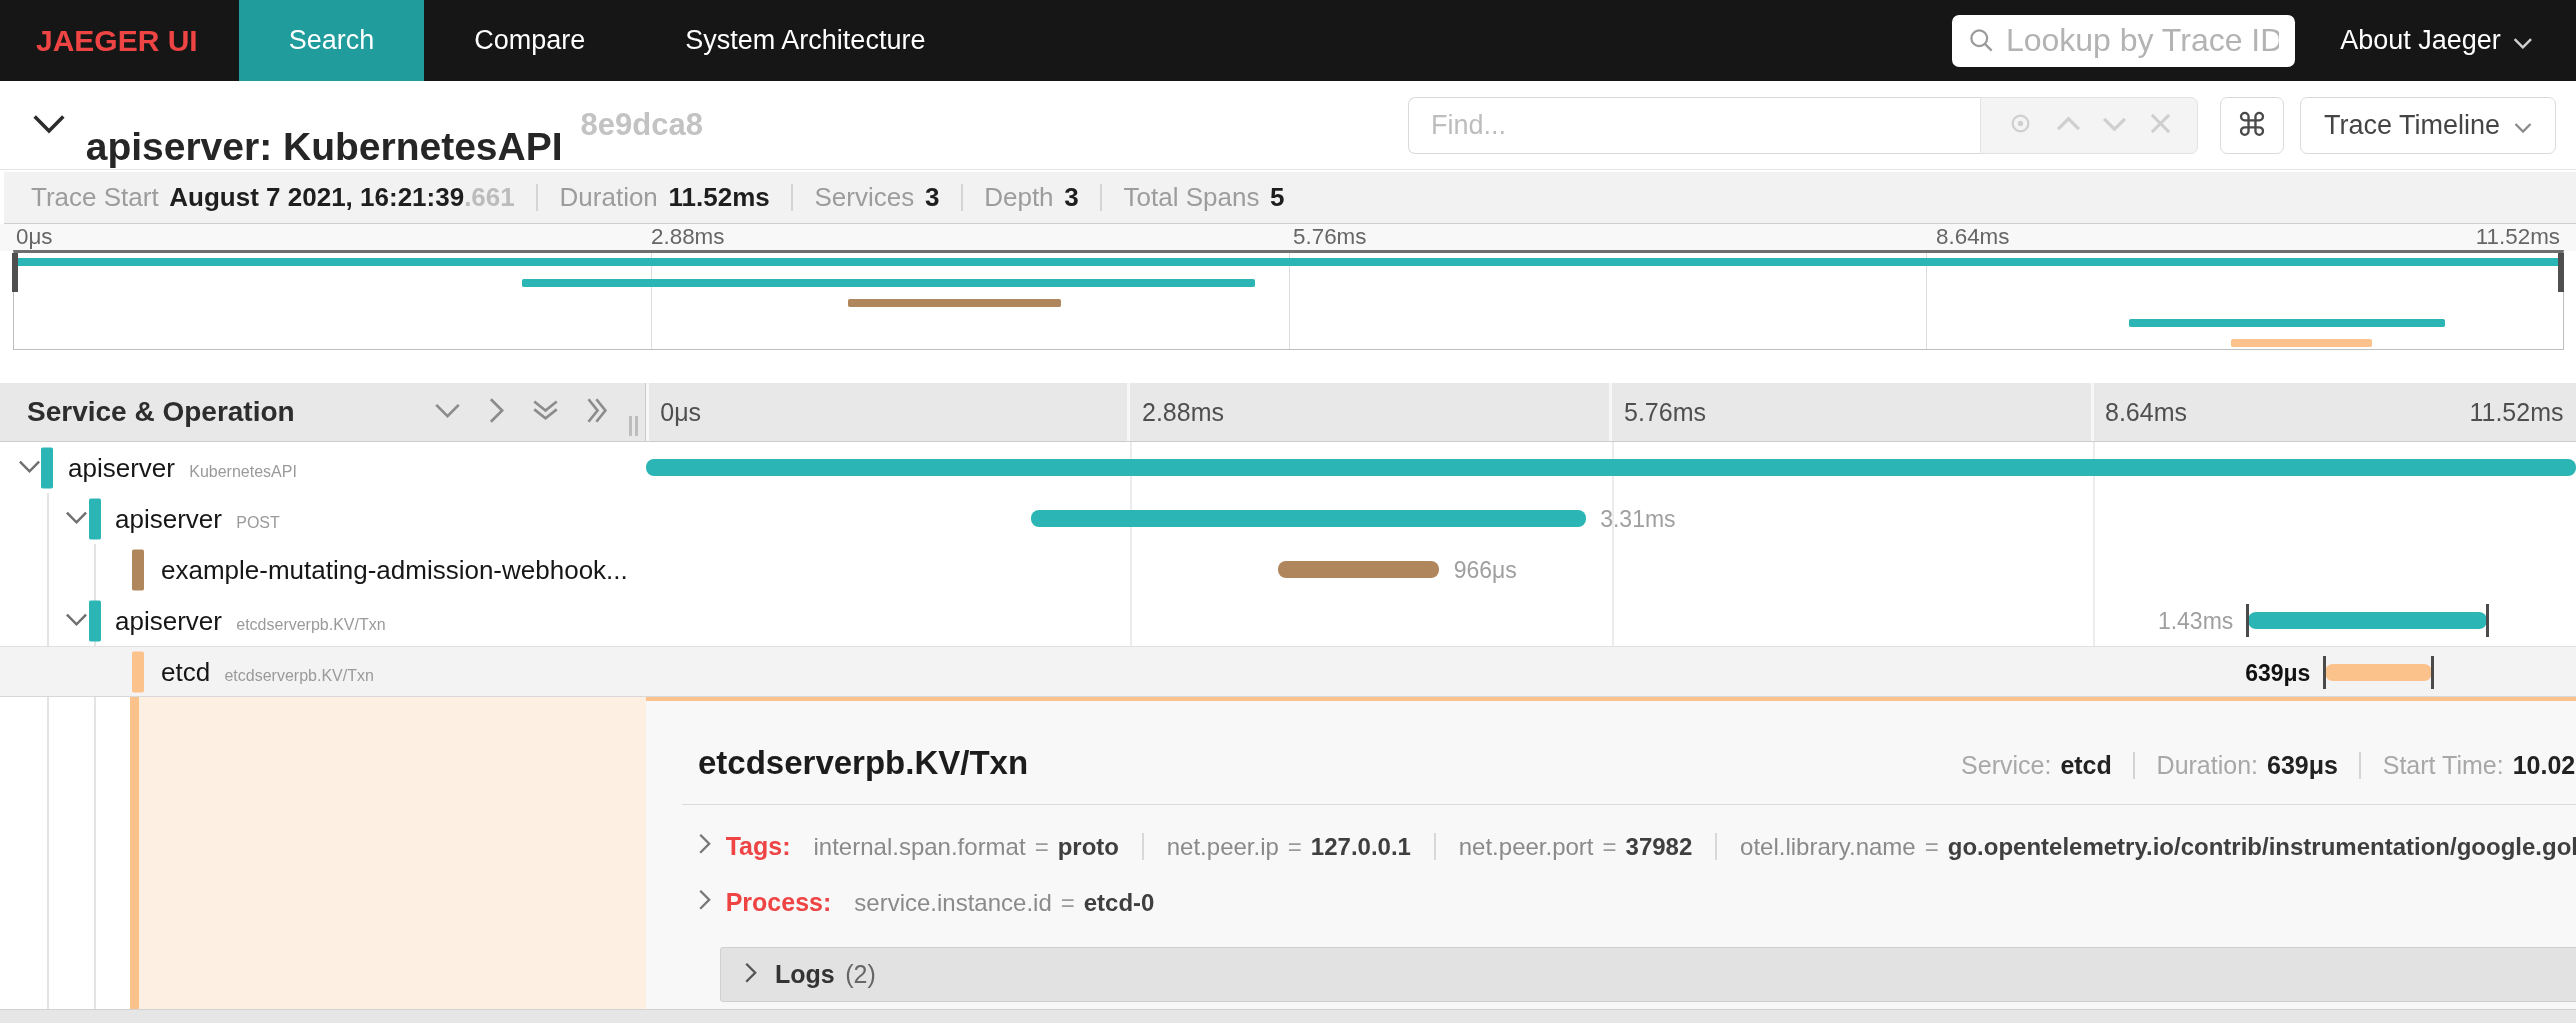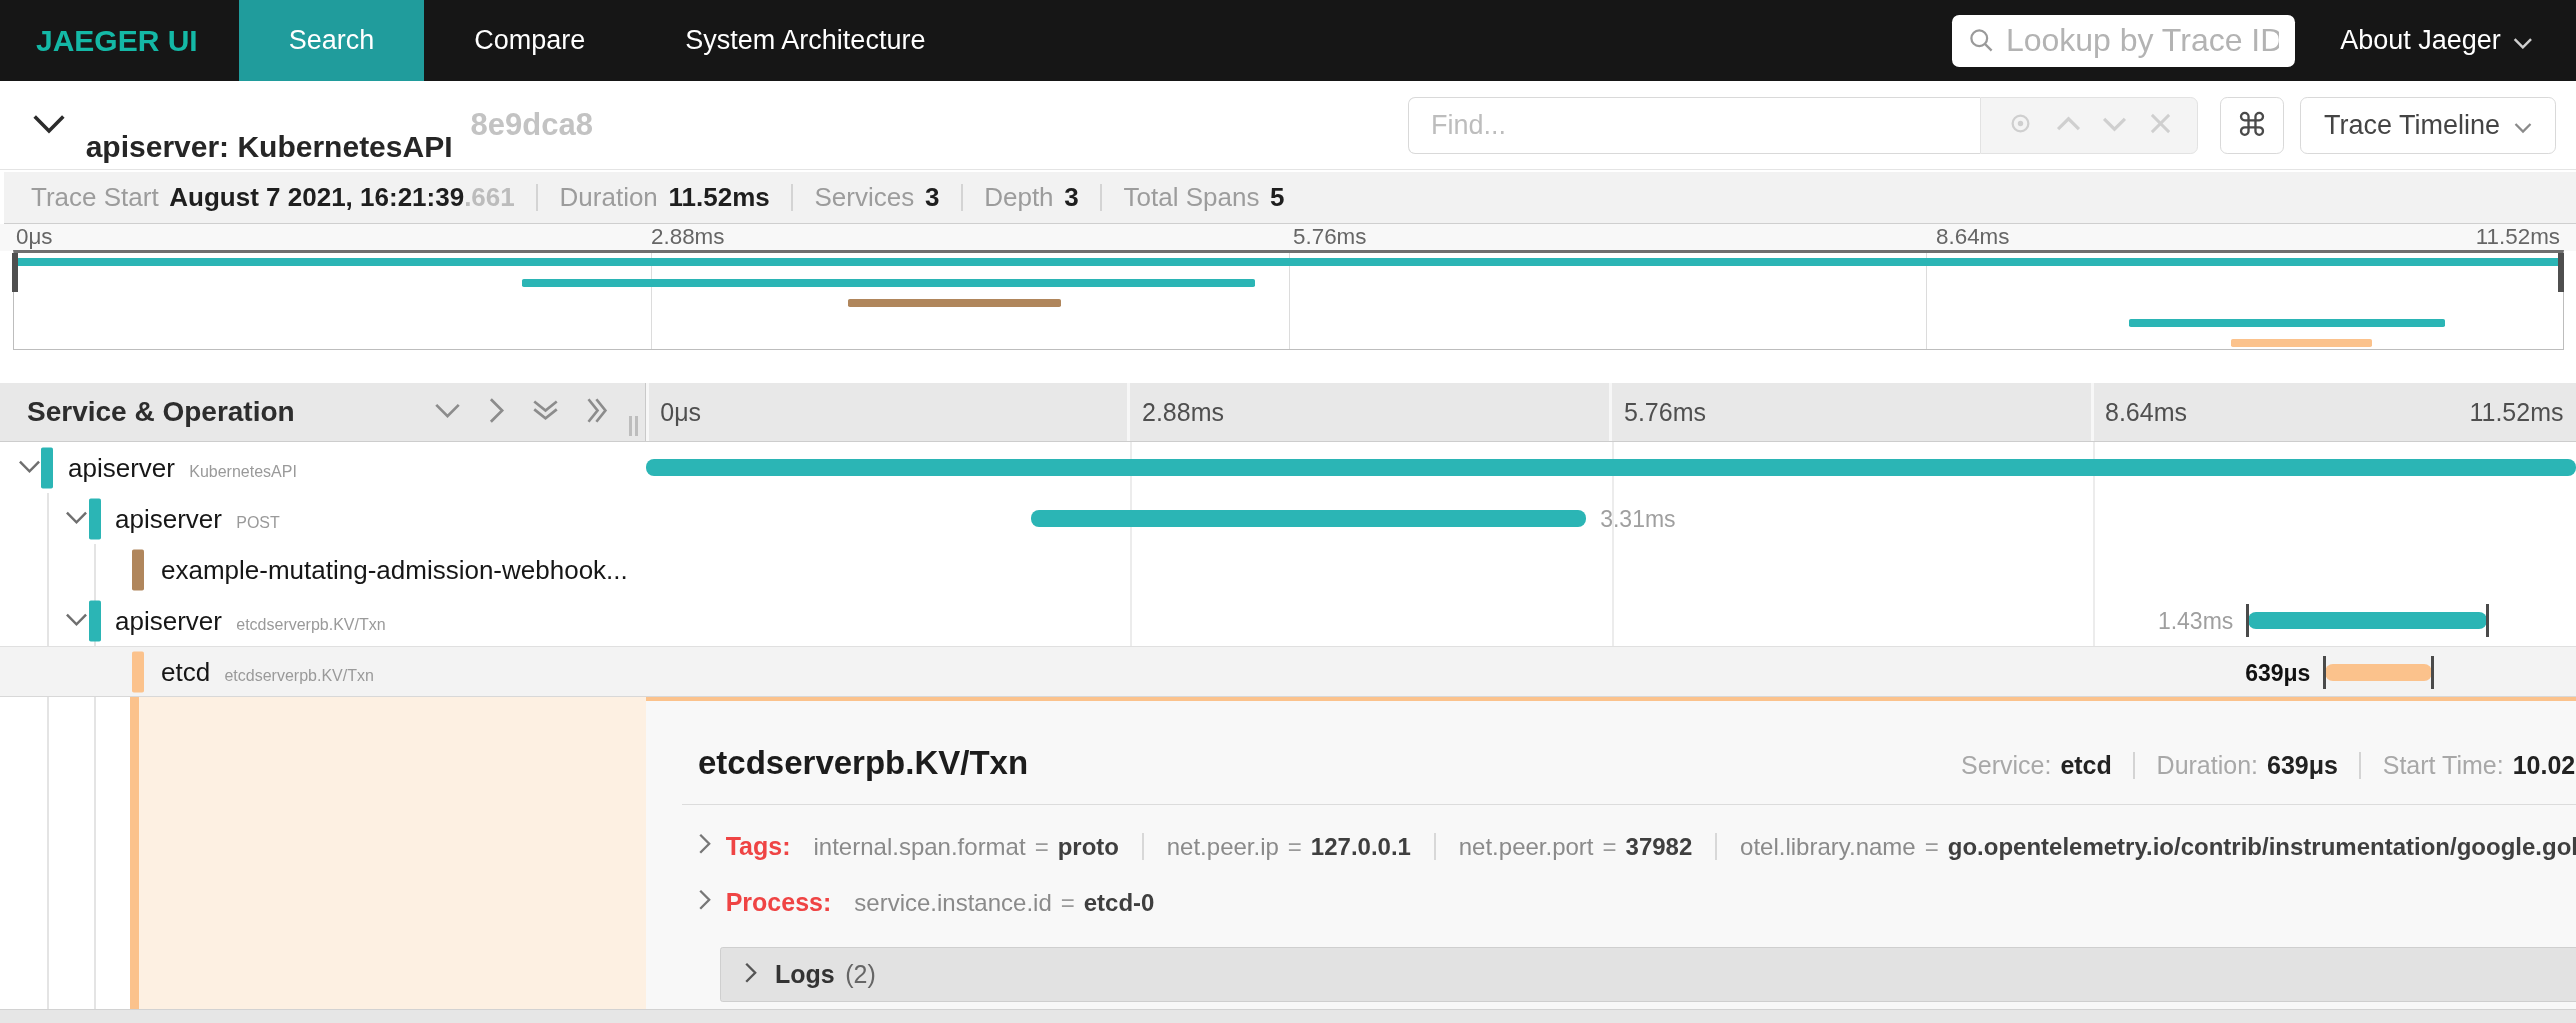--- a/index.html
+++ b/index.html
@@ -2,35 +2,35 @@
 <html style="font-size:14.3px"><head>
 <meta charset="utf-8">
 <style>
   * { box-sizing: border-box; margin: 0; padding: 0; }
   html,body { width:2576px; height:1023px; }
   body { font-family:"Liberation Sans", sans-serif; background:#fff; overflow:hidden; }
   .app { position:relative; width:2576px; height:1023px; background:#fff; }
 
   
   .nav { position:absolute; top:0; left:0; width:2576px; height:81px; background:#161616; display:flex; align-items:stretch; }
-  .nav-brand { color:#14b8a6; font-size:30px; font-weight:bold; display:flex; align-items:center; padding:0 41px 0 36px; }
+  .nav-brand { color:#ef4444; font-size:30px; font-weight:bold; display:flex; align-items:center; padding:0 41px 0 36px; }
   .nav-item { color:#fff; font-size:27px; display:flex; align-items:center; padding:0 50px; cursor:pointer; }
   .nav-item.active { background:#209c9c; }
   .nav-right { margin-left:auto; display:flex; align-items:center; }
   .lookup-box { width:343px; height:52px; background:#fff; border-radius:7.2px; display:flex; align-items:center; padding:0 16px; margin-right:45px; }
   .lookup-box input { border:none; outline:none; font-size:32px; color:#333; width:100%; font-family:inherit; background:transparent; }
   .lookup-box input::placeholder { color:#b3b3b3; }
   .about { color:#fff; font-size:27px; display:flex; align-items:center; gap:12.5px; padding-right:43px; cursor:pointer; }
 
   .chev { display:inline-block; }
 
   
   .page-header { position:absolute; top:81px; left:0; width:2576px; height:89px; background:#fff; border-bottom:1.8px solid #e4e4e4; display:flex; align-items:center; }
   .ph-collapse { margin:0 19.7px 0 32px; color:#2c2c2c; }
-  .ph-title { font-size:30px; font-weight:bold; color:#262626;margin-top:44px; }
+  .ph-title { font-size:39px; font-weight:bold; color:#262626;margin-top:44px; }
   .ph-traceid { font-size:31px; font-weight:bold; color:#c3c3c3; margin-left:18px; }
   .ph-right { margin-left:auto; display:flex; align-items:center; margin-right:19.7px; }
   .find-group { display:flex; align-items:stretch; height:57px; }
   .find-input { width:572px; background:#fff; border:1.8px solid #d9d9d9; border-right:none; border-radius:7.2px 0 0 7.2px; display:flex; align-items:center; padding:0 21.5px; }
   .find-input input { border:none; outline:none; width:100%; font-size:27px; font-family:inherit; color:#333; background:transparent; }
   .find-input input::placeholder { color:#bdbdbd; }
   .find-tools { width:218px; background:#f4f4f4; border:1.8px solid #e2e2e2; border-radius:0 7.2px 7.2px 0; display:flex; align-items:center; justify-content:space-around; padding:0 14.3px; color:#cfcfcf; }
   .btn { background:#fff; border:1.8px solid #d9d9d9; border-radius:7.2px; height:57px; display:flex; align-items:center; justify-content:center; cursor:pointer; }
   .cmd-btn { width:64px; margin-left:21.5px; font-size:32px; color:#4a4a4a; }
   .tt-btn { padding:0 23px; margin-left:16px; font-size:27px; color:#454545; gap:14.3px; }
@@ -324,20 +324,25 @@
       </div>
     </div>
 
     <div class="row" style="top:102px">
       <div class="row-label">
         <span class="color-block" style="left: 132px; background: rgb(176, 134, 92);"></span>
         <span class="name-wrap" style="left:161px">
           <span class="svc">example-mutating-admission-webhook...</span>
         </span>
       </div>
+      <div class="row-tl">
+        <div class="bar-wrap" style="left: 32.7257%; width: 8.38542%; background: rgb(176, 134, 92);">
+          <span class="dur-label right">966μs</span>
+        </div>
+      </div>
     </div>
 
     <div class="row" style="top:153px">
       <div class="row-label">
         <span class="rl-chev" style="left:65px">
           <svg width="23" height="14.3" viewBox="0 0 24 14" fill="none" stroke="#6f6f6f" stroke-width="2.6">
               <polyline points="2,2 12,12 22,2"></polyline>
             </svg>
         </span>
         <span class="color-block" style="left: 89px; background: rgb(43, 181, 181);"></span>

